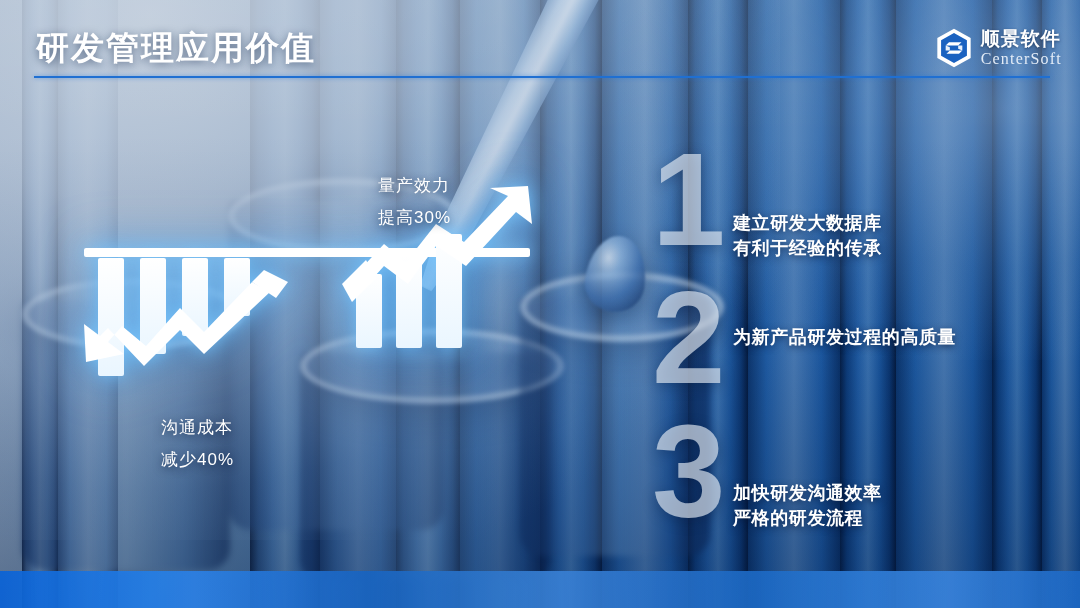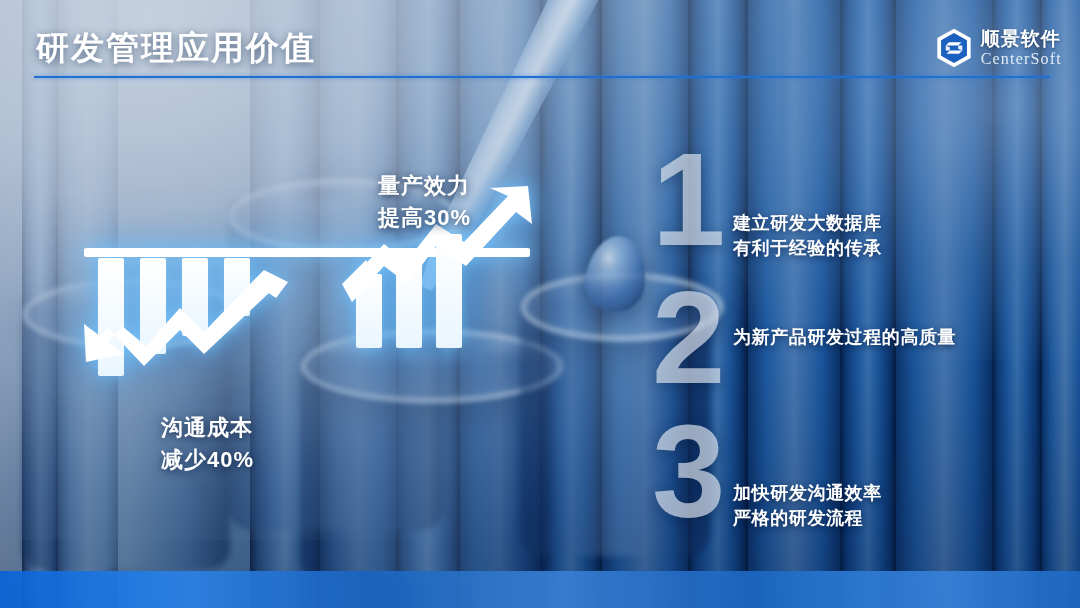--- a/index.html
+++ b/index.html
@@ -210,22 +210,22 @@
     text-shadow:0 2px 7px rgba(6,22,54,.70);
     white-space:nowrap;
     margin-top:44px;
   }
   .point.p1{top:167px;}
   .point.p2{top:281px;}
   .point.p3{top:437px;}
 
   
   .callout{
-    position:absolute;color:#ffffff;font-weight:bold;
-    font-size:22px;line-height:32px;letter-spacing:1px;
+    position:absolute;color:#ffffff;font-weight:normal;
+    font-size:17px;line-height:32px;letter-spacing:1px;
     text-shadow:0 2px 9px rgba(6,22,54,.72);
     white-space:nowrap;
   }
   .callout.up{left:378px;top:170px;}
   .callout.down{left:161px;top:412px;}
 
   
   .arrow-art{
     position:absolute;left:84px;top:186px;
     width:490px;height:282px;

